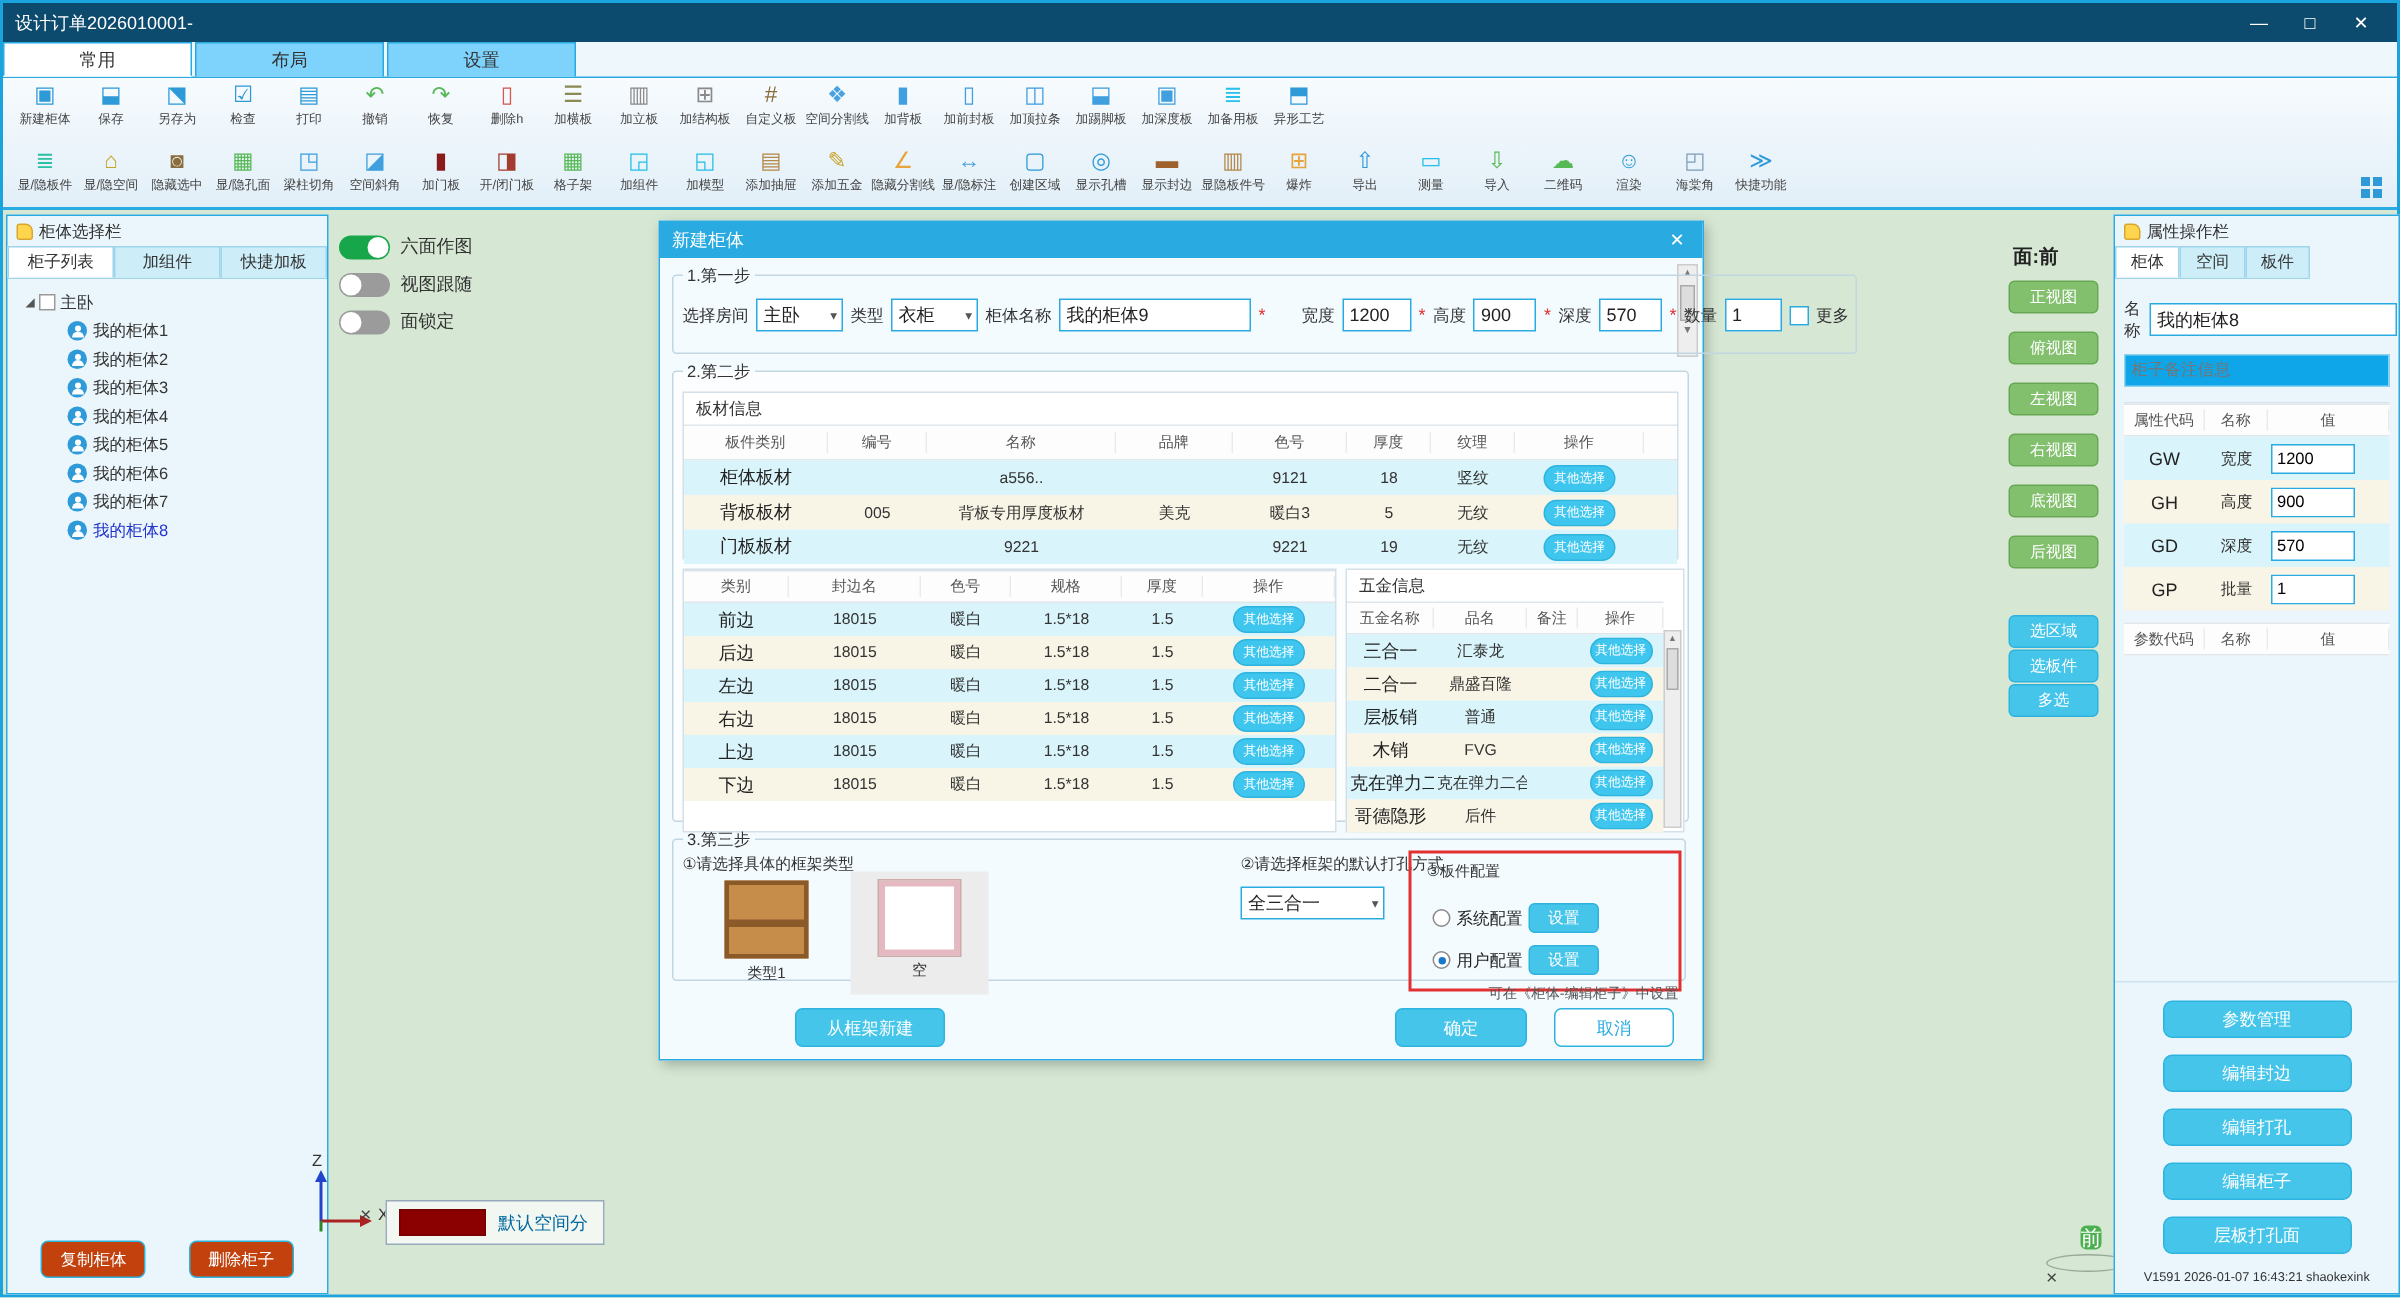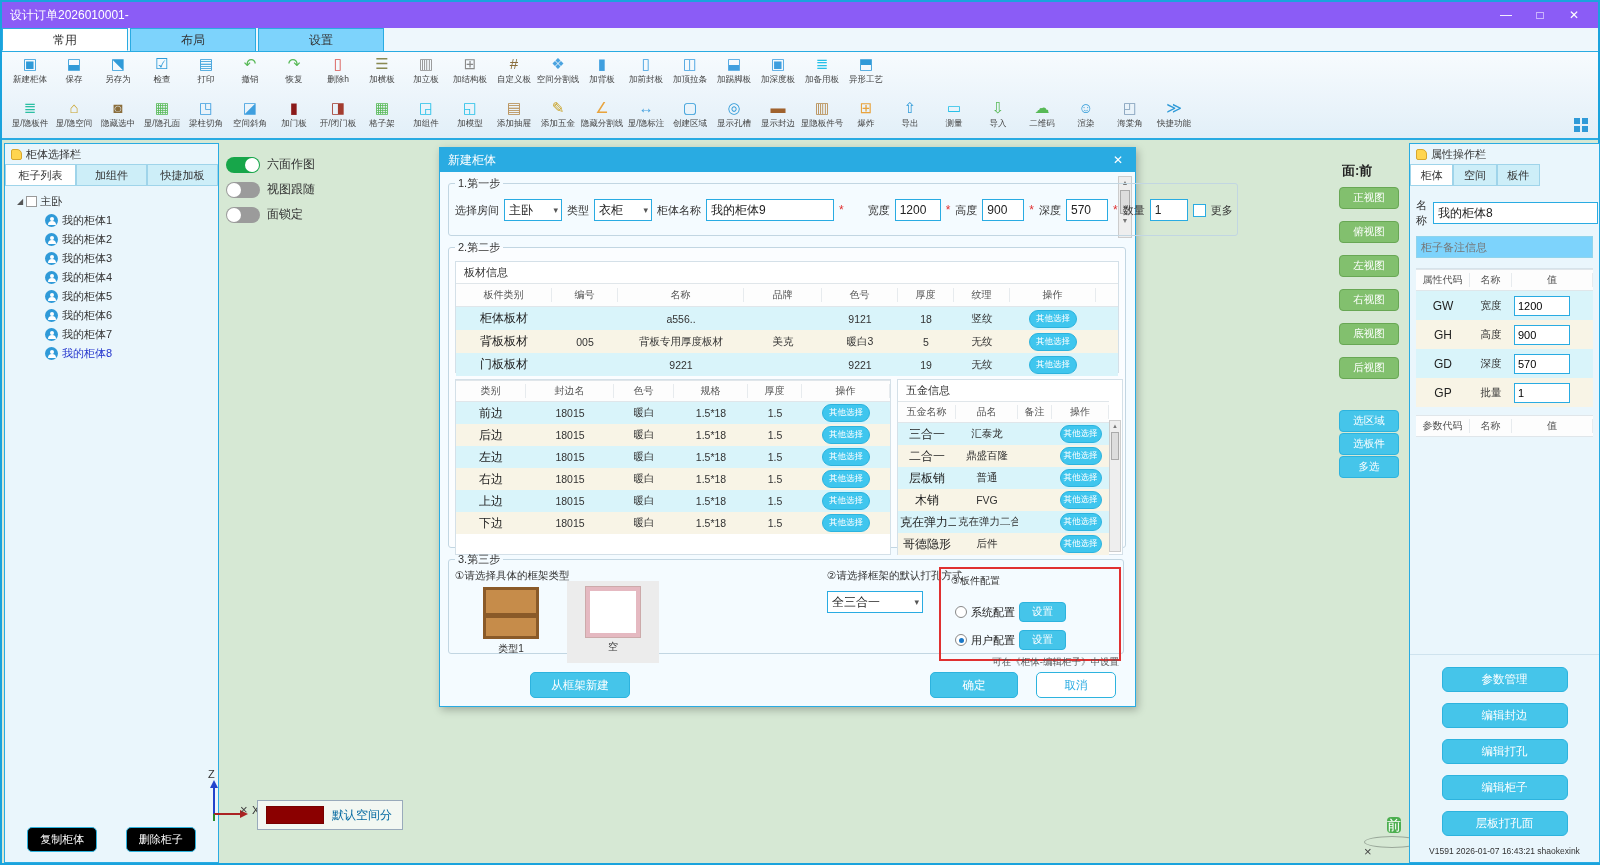--- a/index.html
+++ b/index.html
@@ -1,21 +1,21 @@
 <!DOCTYPE html>
 <html><head>
 <meta charset="utf-8">
 <style>
   * { margin:0; padding:0; box-sizing:border-box; }
   html,body { width:1600px; height:865px; overflow:hidden;
     font-family:"Liberation Sans","DejaVu Sans",sans-serif; }
   .window { position:relative; width:1600px; height:865px; background:#d6e8d4;
     border:2px solid #1aa3dd; }
   
-  .titlebar { position:absolute; left:0; top:0; right:0; height:26px; background:#8b5cf6;
+  .titlebar { position:absolute; left:0; top:0; right:0; height:26px; background:#0c4a6e;
     color:#fff; display:flex; align-items:center; padding:0 8px; font-size:12px; }
   .titlebar .title { flex:1; }
   .win-controls { display:flex; gap:18px; padding-right:8px; }
   .win-btn { color:#fff; font-size:12px; width:16px; text-align:center; cursor:pointer; }
   
   .tabstrip { position:absolute; left:0; top:26px; right:0; height:24px; background:#eef7fc;
     display:flex; border-bottom:1px solid #29abe2; }
   .rtab { width:126px; text-align:center; font-size:12px; line-height:22px; color:#333;
     background:#7dd3fc; border:1px solid #29abe2; border-bottom:none; margin-right:2px; }
   .rtab.active { background:#fff; border-bottom:1px solid #fff; }
@@ -48,21 +48,21 @@
   .tree-item { display:flex; align-items:center; gap:4px; padding-left:38px; height:19px;
     cursor:pointer; }
   .tree-item.selected .ti-label { color:#2233cc; }
   .avatar { width:13px; height:13px; border-radius:50%; background:#2f9ad8; position:relative; flex:none;}
   .avatar::before { content:""; position:absolute; left:4.5px; top:2.5px; width:4px; height:4px;
     border-radius:50%; background:#fff; }
   .avatar::after { content:""; position:absolute; left:2.5px; top:7px; width:8px; height:4px;
     border-radius:4px 4px 0 0; background:#fff; }
   .lp-btns { position:absolute; bottom:10px; left:0; right:0; display:flex;
     justify-content:space-around; padding:0 8px; }
-  .cyan-btn { background:#000000; color:#fff; border:1px solid #2db3de; border-radius:5px;
+  .cyan-btn { background:#c2410c; color:#fff; border:1px solid #2db3de; border-radius:5px;
     font-size:11px; padding:4px 12px; cursor:pointer; white-space:nowrap; }
   
   .toggles { position:absolute; left:224px; top:150px; }
   .toggle-row { display:flex; align-items:center; gap:7px; height:25px; }
   .switch { width:34px; height:16px; border-radius:8px; background:#9b9b9b; position:relative;
     cursor:pointer; }
   .switch::after { content:""; position:absolute; top:1px; left:1px; width:14px; height:14px;
     background:#fff; border-radius:50%; }
   .switch.on { background:#17a64a; }
   .switch.on::after { left:auto; right:1px; }
@@ -171,21 +171,21 @@
   .btn-big { position:absolute; height:26px; background:#45c5ea; border:1px solid #2db3de;
     color:#fff; border-radius:5px; font-size:11.5px; cursor:pointer; }
   .btn-frame { left:90px; width:100px; }
   .btn-ok { left:490px; width:88px; }
   .btn-cancel { left:596px; width:80px; background:#fff; color:#29abe2; }
   
   .rp { left:1407px; top:141px; width:191px; height:720px; }
   .rp-body { padding:4px 6px; }
   .rp-row { display:flex; align-items:center; gap:6px; margin-top:8px; font-size:11px; color:#333; }
   .rp-row input { flex:1; }
-  .rp-note { width:100%; margin-top:8px; height:22px; border:1px solid #8fd4ec; background:#7dd3fc;
+  .rp-note { width:100%; margin-top:8px; height:22px; border:1px solid #8fd4ec; background:#0ea5e9;
     font-size:11px; padding:0 4px; color:#333; font-family:inherit;}
   .attr-table { margin-top:10px; border-top:1px solid #d7e3ea; }
   .attr-table .tr { grid-template-columns:54px 42px 1fr; height:29px; }
   .attr-table .thead { height:22px; }
   .attr-table input { width:56px; height:20px; border:1px solid #29abe2; font-size:11px;
     padding:0 3px; background:#fff; font-family:inherit; }
   .param-head { margin-top:8px; }
   .rp-btm { position:absolute; left:0; right:0; bottom:26px; border-top:1px solid #cfe3ee;
     padding-top:12px; display:flex; flex-direction:column; align-items:center; gap:11px; }
   .rp-btn { width:126px; height:25px; background:#45c5ea; border:1px solid #2db3de; color:#fff;

